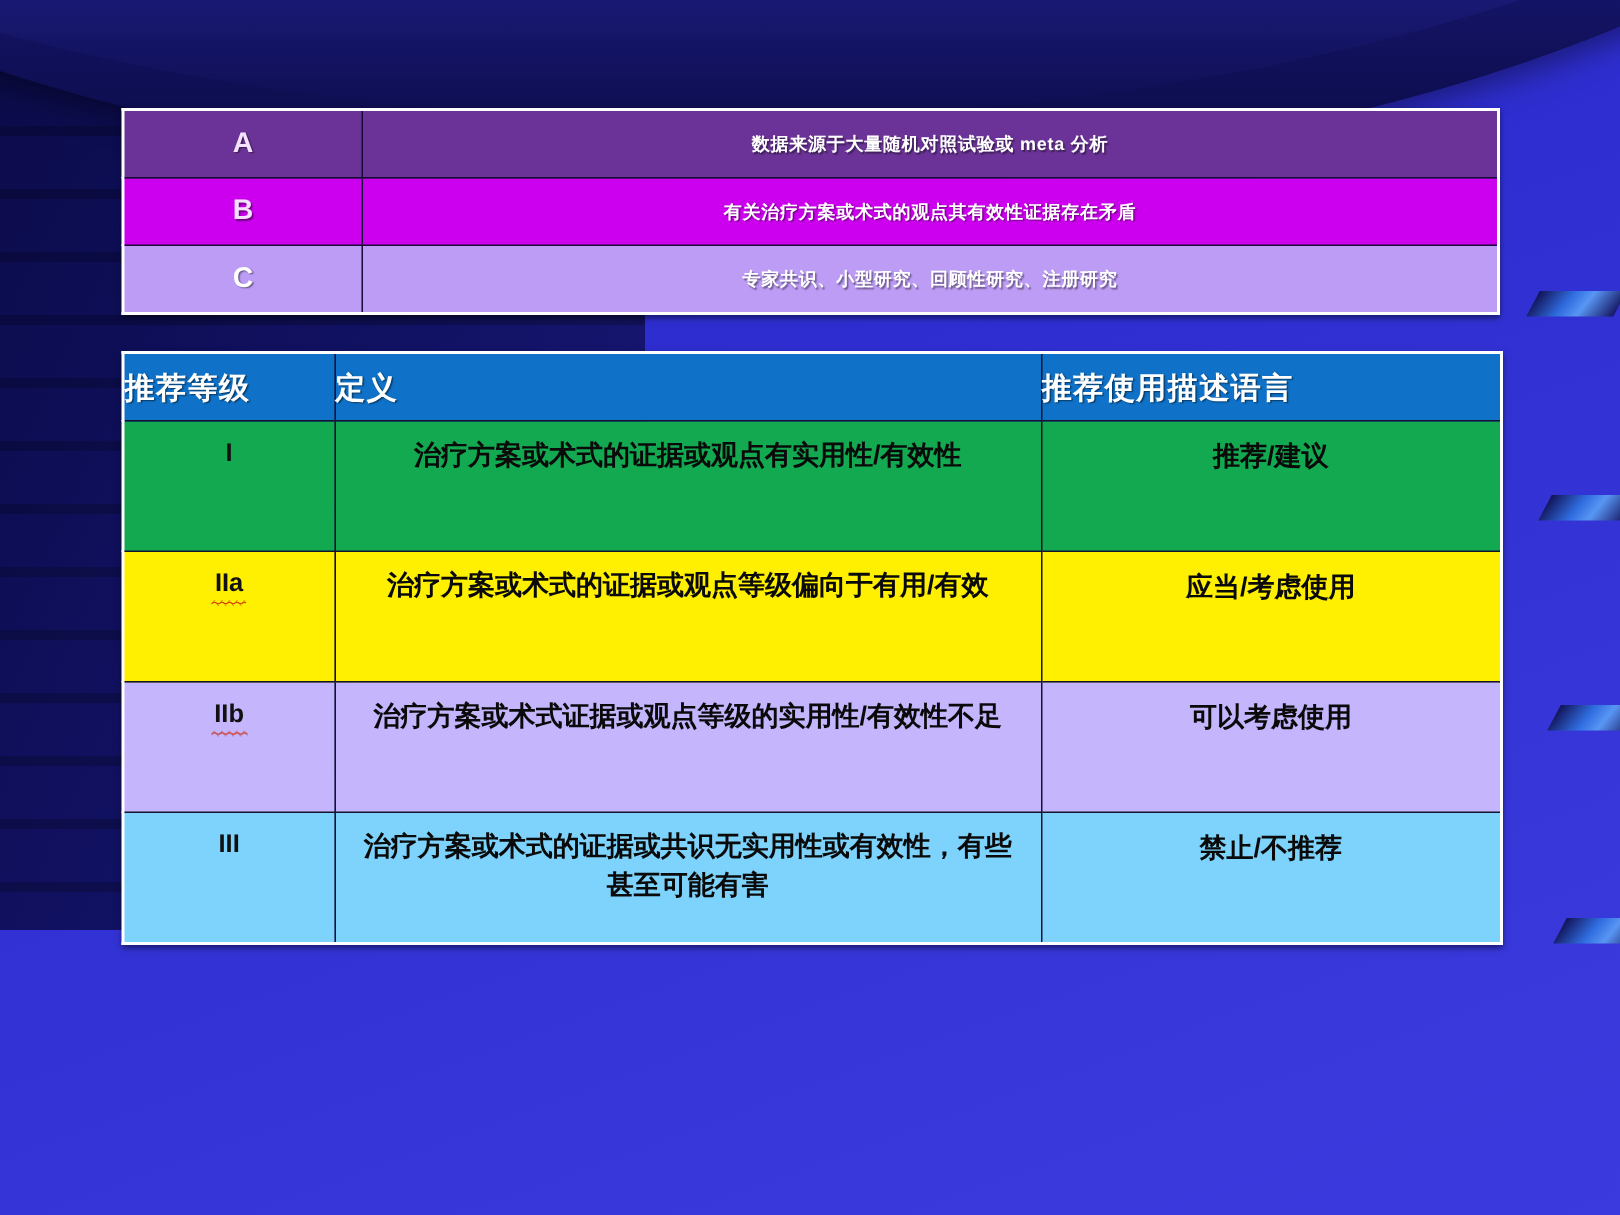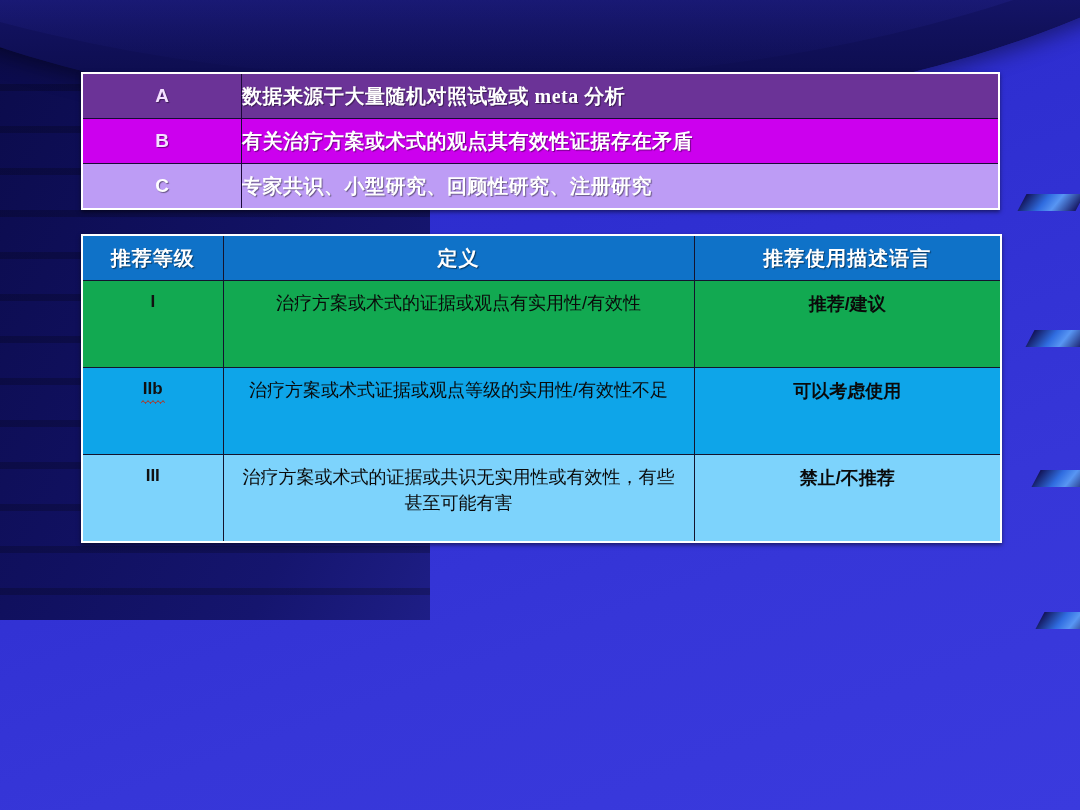--- a/index.html
+++ b/index.html
@@ -103,27 +103,26 @@
   }
   #evidence-table .ev-grade {
     width: 158px;
     text-align: center;
     font-size: 19px;
     font-weight: bold;
     color: #f4e0ff;
     text-shadow: 1px 1px 1px rgba(0,0,0,.45);
   }
   #evidence-table .ev-desc {
-    text-align: left;
-    font-size: 20px;
+    text-align: center;
+    font-size: 12px;
     font-weight: bold;
     color: #ffffff;
     text-shadow: 1px 1px 1px rgba(0,0,0,.45);
     letter-spacing: .5px;
-    font-family: Liberation Serif, serif;
   }
   #evidence-table .row-a td { background: #6b3397; }
   #evidence-table .row-b td { background: #cc00ee; }
   #evidence-table .row-c td { background: #bd9cf5; }
   #evidence-table .row-c .ev-grade,
   #evidence-table .row-c .ev-desc { color: #ffffff; }
 
   
   #recommendation-table {
     width: 919px;
@@ -141,39 +140,39 @@
   #recommendation-table col.c-grade { width: 141px; }
   #recommendation-table col.c-def   { width: 471px; }
   #recommendation-table col.c-lang  { width: 307px; }
 
   #recommendation-table thead th {
     background: #0f72c8;
     color: #ffffff;
     height: 44px;
     font-size: 20px;
     font-weight: bold;
-    text-align: center;
+    text-align: left;
     text-shadow: 1px 1px 1px rgba(0,0,0,.5);
     letter-spacing: 1px;
   }
 
   #recommendation-table tbody tr { height: 87px; }
   #recommendation-table td.cell-grade {
     text-align: center;
     vertical-align: top;
     padding-top: 11px;
     font-size: 17px;
     font-weight: bold;
     color: #111111;
   }
   #recommendation-table td.cell-def {
     vertical-align: top;
     padding: 9px 13px 0 13px;
     font-size: 18px;
-    font-weight: normal;
+    font-weight: bold;
     color: #0a0a0a;
     text-align: center;
     line-height: 1.45;
   }
   #recommendation-table td.cell-lang {
     vertical-align: top;
     padding-top: 11px;
     text-align: center;
     font-size: 18px;
     font-weight: bold;
@@ -189,21 +188,21 @@
     height: 4px;
     background:
       radial-gradient(circle at 2px 4px, rgba(0,0,0,0) 2px, #cc2200 2.4px, rgba(0,0,0,0) 3px) repeat-x 0 0/5px 8px,
       radial-gradient(circle at 2px 0px, rgba(0,0,0,0) 2px, #cc2200 2.4px, rgba(0,0,0,0) 3px) repeat-x 2.5px 0/5px 8px;
     opacity: .9;
   }
 
   .rr-i   td { background: #12a951; }
   .rr-ii  td { background: #fcb713; }
   .rr-iia td { background: #ffef00; }
-  .rr-iib td { background: #0ea5e9; }
+  .rr-iib td { background: #c4b5fd; }
   .rr-iii td { background: #7dd3fc; }
 </style>
 </head>
 <body>
 
 <div id="slide-bg">
   <div class="bg-dark-panel"></div>
   <div class="bg-swoosh"></div>
   <div class="bg-swoosh-2"></div>
   <div class="bg-bottom-curve"></div>
@@ -246,20 +245,27 @@
       </tr>
     </thead>
     <tbody>
       <tr class="rr-i">
         <td class="cell-grade">
           <span class="grade-label">I</span>
         </td>
         <td class="cell-def">治疗方案或术式的证据或观点有实用性/有效性</td>
         <td class="cell-lang">推荐/建议</td>
       </tr>
+      <tr class="rr-iia">
+        <td class="cell-grade">
+          <span class="grade-label squiggle">IIa</span>
+        </td>
+        <td class="cell-def">治疗方案或术式的证据或观点等级偏向于有用/有效</td>
+        <td class="cell-lang">应当/考虑使用</td>
+      </tr>
       <tr class="rr-iib">
         <td class="cell-grade">
           <span class="grade-label squiggle">IIb</span>
         </td>
         <td class="cell-def">治疗方案或术式证据或观点等级的实用性/有效性不足</td>
         <td class="cell-lang">可以考虑使用</td>
       </tr>
       <tr class="rr-iii">
         <td class="cell-grade">
           <span class="grade-label">III</span>

